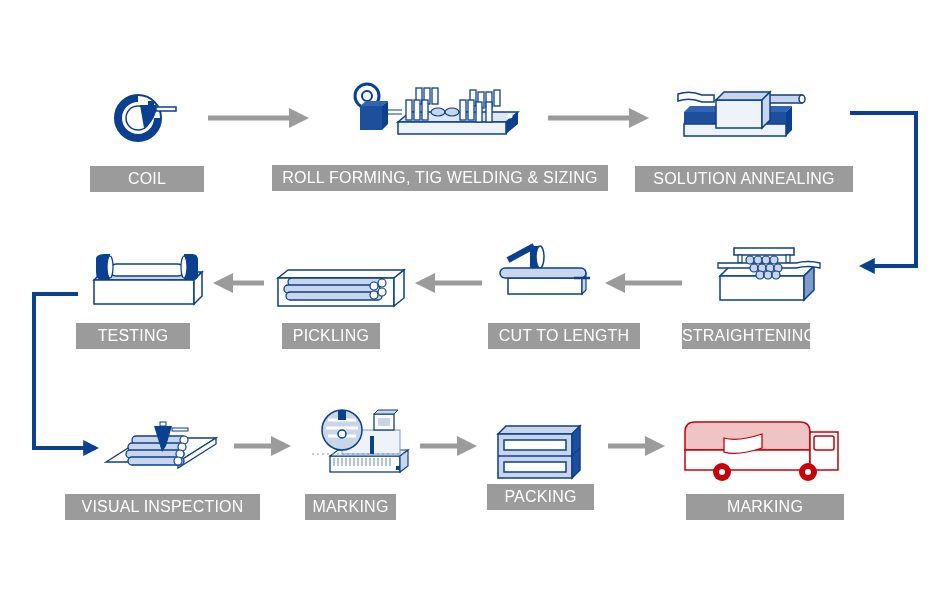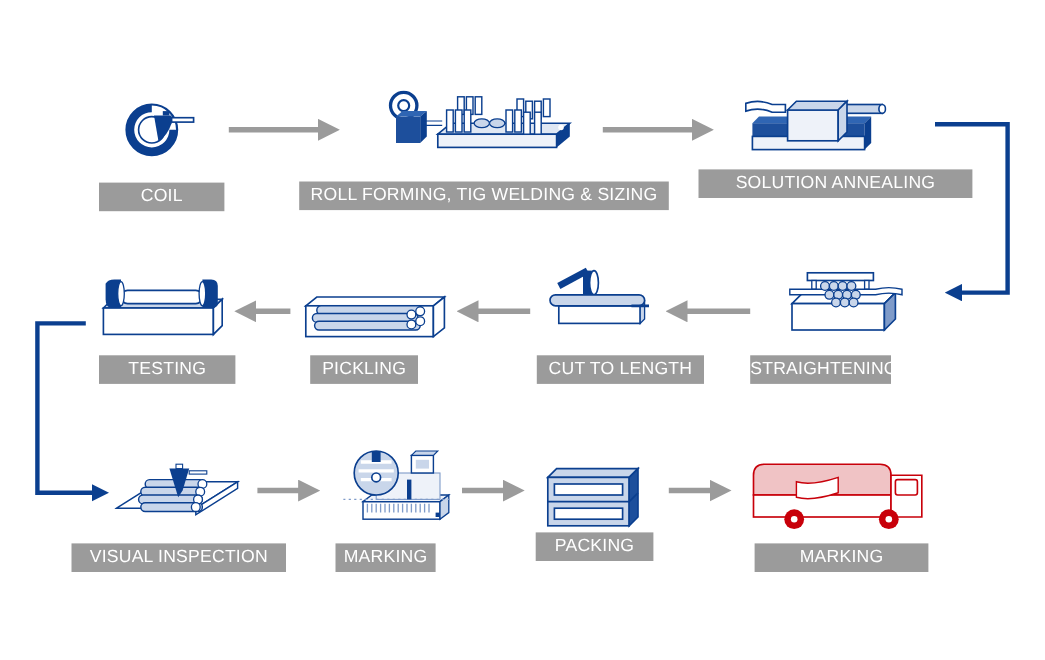--- a/index.html
+++ b/index.html
@@ -226,21 +226,21 @@
   <rect x="132" y="16" width="20" height="14" rx="2" fill="#ffffff" stroke="#c8000a" stroke-width="1.5"></rect>
   <path d="M42,18 Q56,22 80,14 L80,28 Q56,36 42,32 Z" fill="#ffffff" stroke="#c8000a" stroke-width="1.3"></path>
   <circle cx="40" cy="52" r="9" fill="#c8000a"></circle>
   <circle cx="40" cy="52" r="3" fill="#ffffff"></circle>
   <circle cx="126" cy="52" r="9" fill="#c8000a"></circle>
   <circle cx="126" cy="52" r="3" fill="#ffffff"></circle>
 </svg>
 
 <div class="label" style="left:90px;top:166px;width:114px">COIL</div>
 <div class="label" style="left:272px;top:165px;width:336px">ROLL FORMING, TIG WELDING &amp; SIZING</div>
-<div class="label" style="left:635px;top:154px;width:249px">SOLUTION ANNEALING</div>
+<div class="label" style="left:635px;top:166px;width:218px">SOLUTION ANNEALING</div>
 <div class="label" style="left:682px;top:323px;width:128px">STRAIGHTENING</div>
 <div class="label" style="left:488px;top:323px;width:152px">CUT TO LENGTH</div>
 <div class="label" style="left:282px;top:323px;width:98px">PICKLING</div>
-<div class="label" style="left:90px;top:323px;width:124px">TESTING</div>
+<div class="label" style="left:76px;top:323px;width:114px">TESTING</div>
 <div class="label" style="left:65px;top:494px;width:195px">VISUAL INSPECTION</div>
 <div class="label" style="left:305px;top:494px;width:91px">MARKING</div>
 <div class="label" style="left:487px;top:484px;width:107px">PACKING</div>
 <div class="label" style="left:686px;top:494px;width:158px">MARKING</div>
 
 </body></html>

